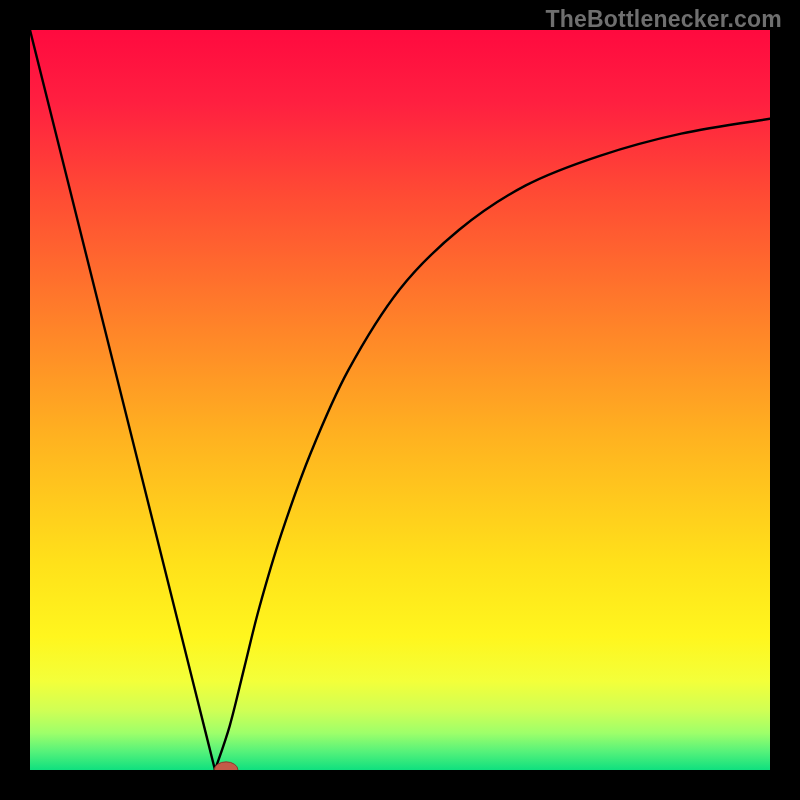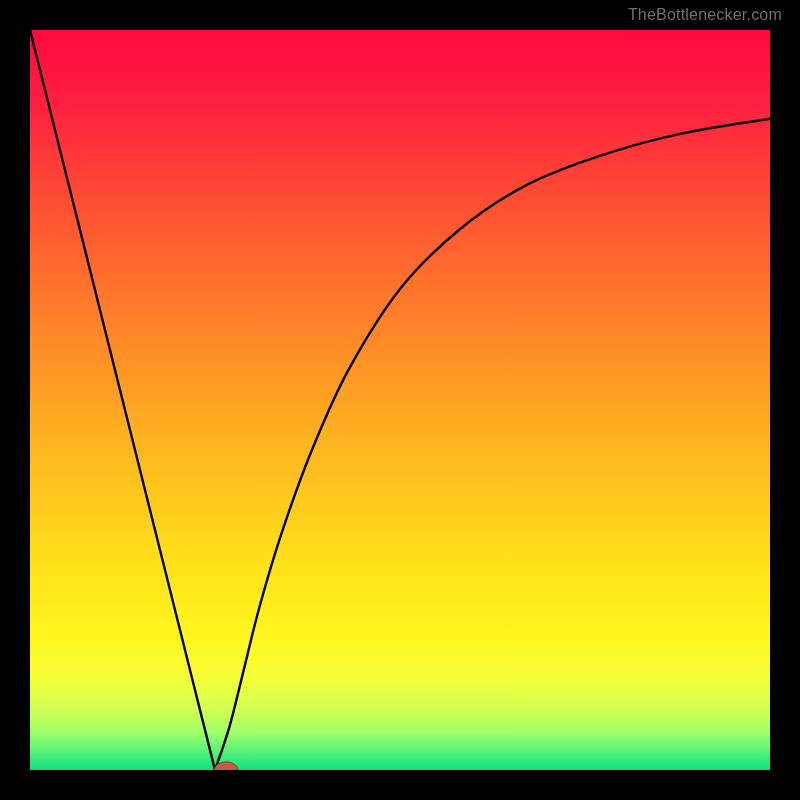--- a/index.html
+++ b/index.html
@@ -24,22 +24,22 @@
     left: 0;
     top: 0;
     width: 740px;
     height: 740px;
   }
   .attribution {
     position: absolute;
     top: 6px;
     right: 18px;
     color: #6f6f6f;
-    font-size: 16px;
-    font-weight: 400;
+    font-size: 23px;
+    font-weight: 700;
     letter-spacing: 0.2px;
   }
   svg { display: block; }
 </style>
 </head>
 <body>
 
 <div class="attribution">TheBottlenecker.com</div>
 
 <div class="frame">

